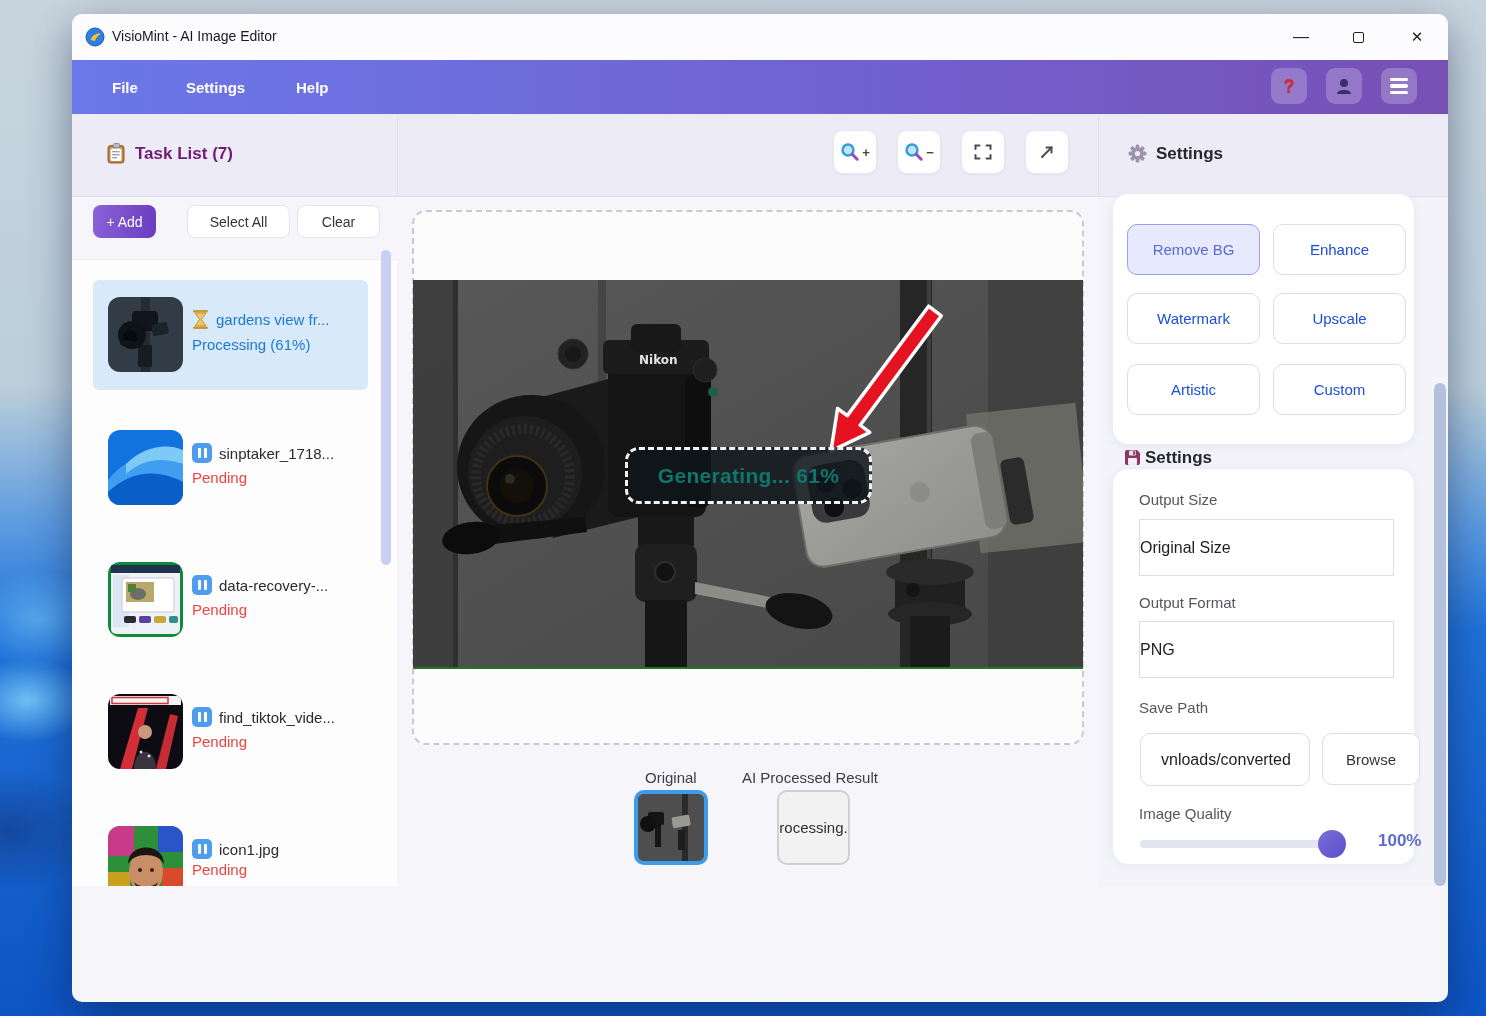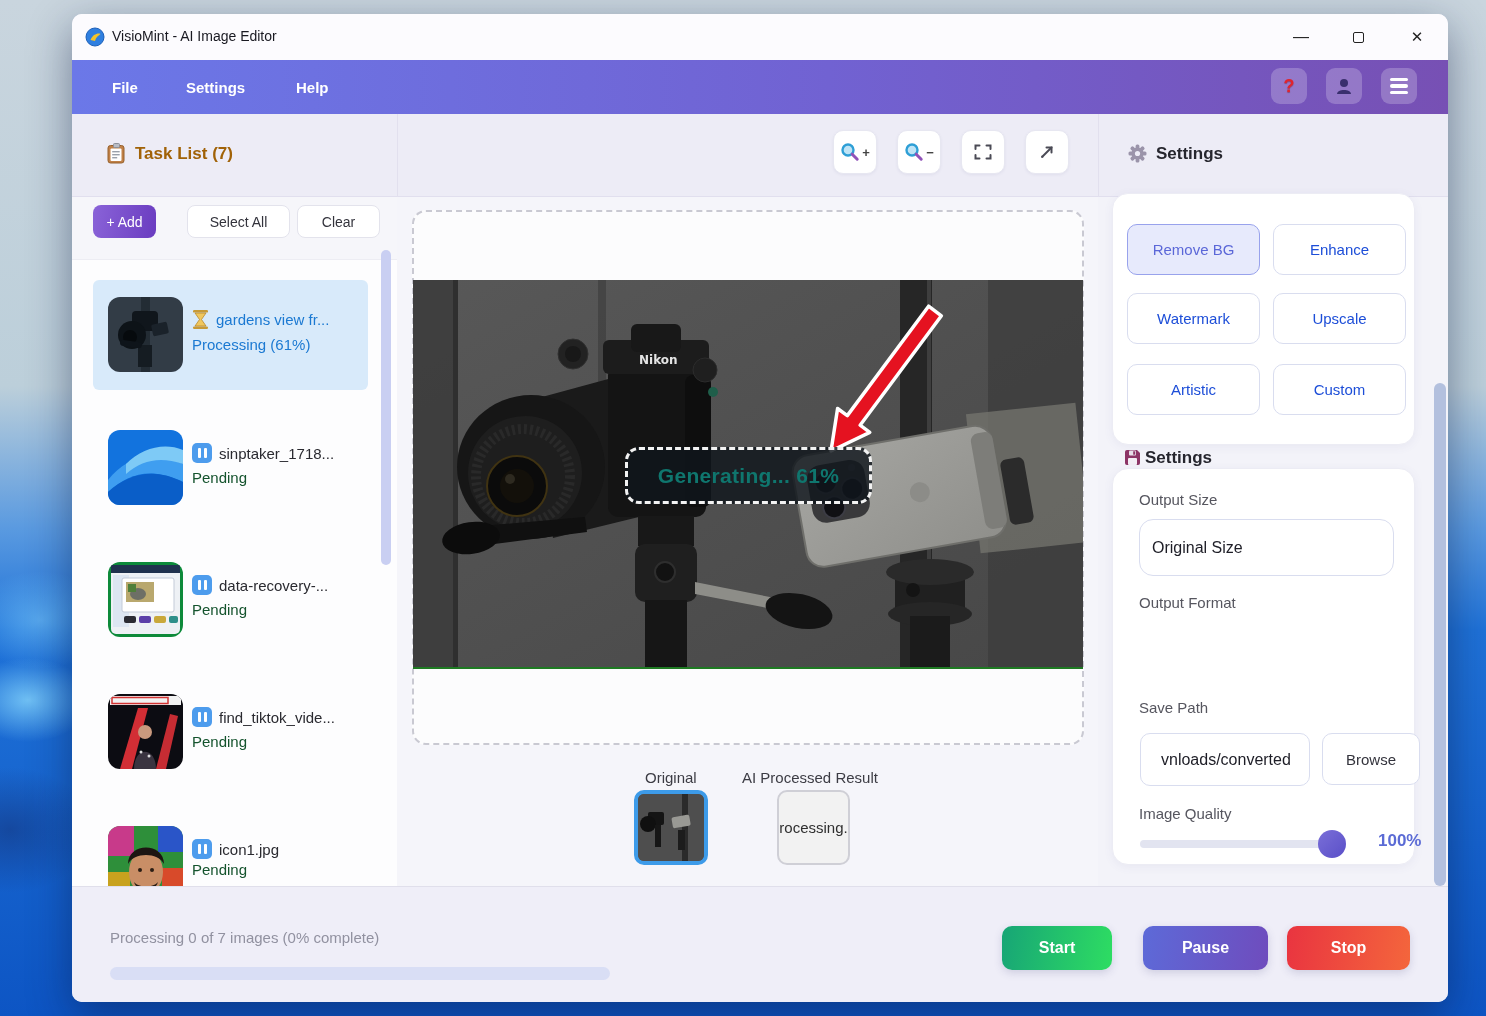--- a/index.html
+++ b/index.html
@@ -38,40 +38,40 @@
   .mbtn{ width:36px; height:36px; top:8px; border-radius:9px; background:rgba(255,255,255,.22);
          display:flex; align-items:center; justify-content:center; }
   #mbtn-help{ left:1199px; color:#e0242e; font-weight:800; font-size:18px; text-shadow:0 1px 1px rgba(120,0,0,.4); }
   #mbtn-user{ left:1254px; } #mbtn-menu{ left:1309px; }
   .hamb{ display:flex; flex-direction:column; gap:3px; }
   .hamb i{ width:18px; height:3.5px; background:#fff; border-radius:2px; }
 
   
   #headstrip{ left:0; top:100px; width:1376px; height:83px; background:#edecf6; border-bottom:1px solid #e1dfee; }
   .strip-div{ position:absolute; top:0; width:1px; height:83px; background:#e2e0ee; }
-  #tasklist-title{ left:63px; top:30px; font-size:17px; font-weight:700; color:#a16207; }
+  #tasklist-title{ left:63px; top:30px; font-size:17px; font-weight:700; color:#701a75; }
   #settings-title{ left:1084px; top:30px; font-size:17px; font-weight:700; color:#26262e; }
   .toolbtn{ top:16px; width:44px; height:44px; background:#fff; border:1px solid #e7e7f1; border-radius:10px;
             display:flex; align-items:center; justify-content:center; gap:2px; box-shadow:0 1px 3px rgba(80,80,130,.08);
             font-size:13px; font-weight:700; color:#444; }
   #tb-zoom-in{ left:761px; } #tb-zoom-out{ left:825px; } #tb-fit{ left:889px; } #tb-expand{ left:953px; }
 
   
   #left-panel{ left:0; top:183px; width:325px; height:689px; background:#fdfdfe; }
   #task-actions{ left:0; top:0; width:325px; height:63px; background:#f6f6fa; border-bottom:1px solid #ededf3; }
   .task-btn{ top:8px; height:33px; border-radius:8px; font-size:14px; display:flex; align-items:center; justify-content:center; }
   #btn-add{ left:21px; width:63px; color:#fff; background:linear-gradient(100deg,#8a63d8,#6a3cc0); }
   #btn-selectall{ left:115px; width:103px; background:#fff; border:1px solid #e3e3ec; color:#33333c; }
   #btn-clear{ left:225px; width:83px; background:#fff; border:1px solid #e3e3ec; color:#33333c; }
   #task-scroll{ left:309px; top:53px; width:10px; height:315px; background:#c9cff2; border-radius:5px; }
   #task-list{ left:0; top:63px; width:325px; height:626px; overflow:hidden; }
   .item-hl{ left:21px; width:275px; height:110px; background:#d8eafa; border-radius:6px; }
   .thumb{ left:36px; width:75px; height:75px; border-radius:12px; overflow:hidden; }
   .item-name{ left:120px; font-size:15px; color:#2a2a30; white-space:nowrap; display:flex; align-items:center; gap:7px; }
-  .item-status{ left:120px; font-size:15px; color:#14532d; }
+  .item-status{ left:120px; font-size:15px; color:#ef4444; }
   .blue{ color:#1b79d2 !important;justify-content:flex-end; }
   .pause-badge{ width:20px; height:20px; border-radius:5px; background:#4d9ced; display:inline-flex;
                 align-items:center; justify-content:center; gap:3px; flex:0 0 auto; }
   .pause-badge i{ width:3px; height:10px; background:#fff; border-radius:1px; }
 
   
   #center{ left:325px; top:183px; width:701px; height:689px; background:#f5f5fa; }
   #drop-zone{ position:absolute; left:15px; top:13px; width:672px; height:535px; border:2px dashed #c9c9d2;
               border-radius:14px; background:#fcfcfd; }
   #photo{ position:absolute; left:16px; top:83px; width:670px; height:389px; overflow:hidden; }
@@ -93,21 +93,21 @@
   .card{ position:absolute; left:14px; width:303px; background:#fff; border:1px solid #ececf4; border-radius:16px;
          box-shadow:0 2px 10px rgba(90,90,150,.07); }
   #card-modes{ top:-4px; height:252px; }
   .mode-btn{ position:absolute; width:133px; height:51px; background:#fff; border:1.5px solid #d9ddef; border-radius:10px;
              display:flex; align-items:center; justify-content:center; font-size:15px; color:#1d4ed8; }
   .mode-btn.active{ background:#e7eafc; border-color:#98a2ec; color:#5b67d8; }
   #save-head{ left:47px; top:251px; font-size:17px; font-weight:700; color:#26262e; }
   #card-save{ top:271px; height:397px; }
   .field-label{ position:absolute; left:26px; font-size:15px; color:#56565f; }
   .select-box{ position:absolute; left:26px; width:255px; height:57px; background:#fff; border:1.5px solid #d9ddef;
-               border-radius:14px; display:flex; align-items:center; padding-left:12px; font-size:16px; color:#1d1d26; }
+               border-radius:0; display:flex; align-items:center; padding-left:0; font-size:16px; color:#1d1d26; }
   #save-input{ position:absolute; left:27px; top:264px; width:170px; height:53px; background:#fff; border:1.5px solid #d9ddef;
                border-radius:10px; font-size:16px; color:#1d1d26; padding-left:20px;
                font-family:"Liberation Sans","DejaVu Sans",sans-serif; }
   #btn-browse{ position:absolute; left:209px; top:264px; width:98px; height:52px; background:#fff; border:1.5px solid #d9ddef;
                border-radius:10px; display:flex; align-items:center; justify-content:center; font-size:15px; color:#33333c; }
   #q-track{ position:absolute; left:27px; top:371px; width:205px; height:8px; background:#e2e4f0; border-radius:4px; }
   #q-thumb{ position:absolute; left:178px; top:-10px; width:28px; height:28px; border-radius:50%;
             background:linear-gradient(135deg,#7a6fd8,#5a4fc8); }
   #q-value{ position:absolute; left:265px; top:362px; font-size:17px; color:#5b6bd5; font-weight:600;}
   #right-scroll{ left:336px; top:186px; width:12px; height:503px; background:#b3c0de; border-radius:6px; }
@@ -440,32 +440,26 @@
       <rect x="5" y="1.5" width="7" height="5" rx="1" fill="#e8e0ea"></rect>
       <rect x="9.2" y="2.3" width="2" height="3.4" fill="#8d3566"></rect>
       <rect x="4" y="9" width="9" height="7" rx="1" fill="#f3eef5"></rect>
     </svg>
     <div class="abs" id="save-head">Settings</div>
 
     <div class="card" id="card-save">
       <div class="field-label" style="top:22px">Output Size</div>
       <div class="select-box" style="top:50px">Original Size</div>
       <div class="field-label" style="top:125px">Output Format</div>
+      <div class="select-box" style="top:152px">PNG</div>
       <div class="field-label" style="top:230px">Save Path</div>
       <input id="save-input" value="vnloads/converted" style="">
       <div id="btn-browse">Browse</div>
       <div class="field-label" style="top:336px">Image Quality</div>
       <div id="q-track">
         <div id="q-thumb"></div>
       </div>
       <div id="q-value">100%</div>
     </div>
     <div class="abs" id="right-scroll"></div>
   </div>
 
-  <div class="abs" id="bottombar">
-    <div class="abs" id="footer-status">Processing 0 of 7 images (0% complete)</div>
-    <div class="abs" id="footer-progress"></div>
-    <div class="abs foot-btn" id="btn-start">Start</div>
-    <div class="abs foot-btn" id="btn-pause">Pause</div>
-    <div class="abs foot-btn" id="btn-stop">Stop</div>
-  </div>
 </div>
 
 </body></html>

